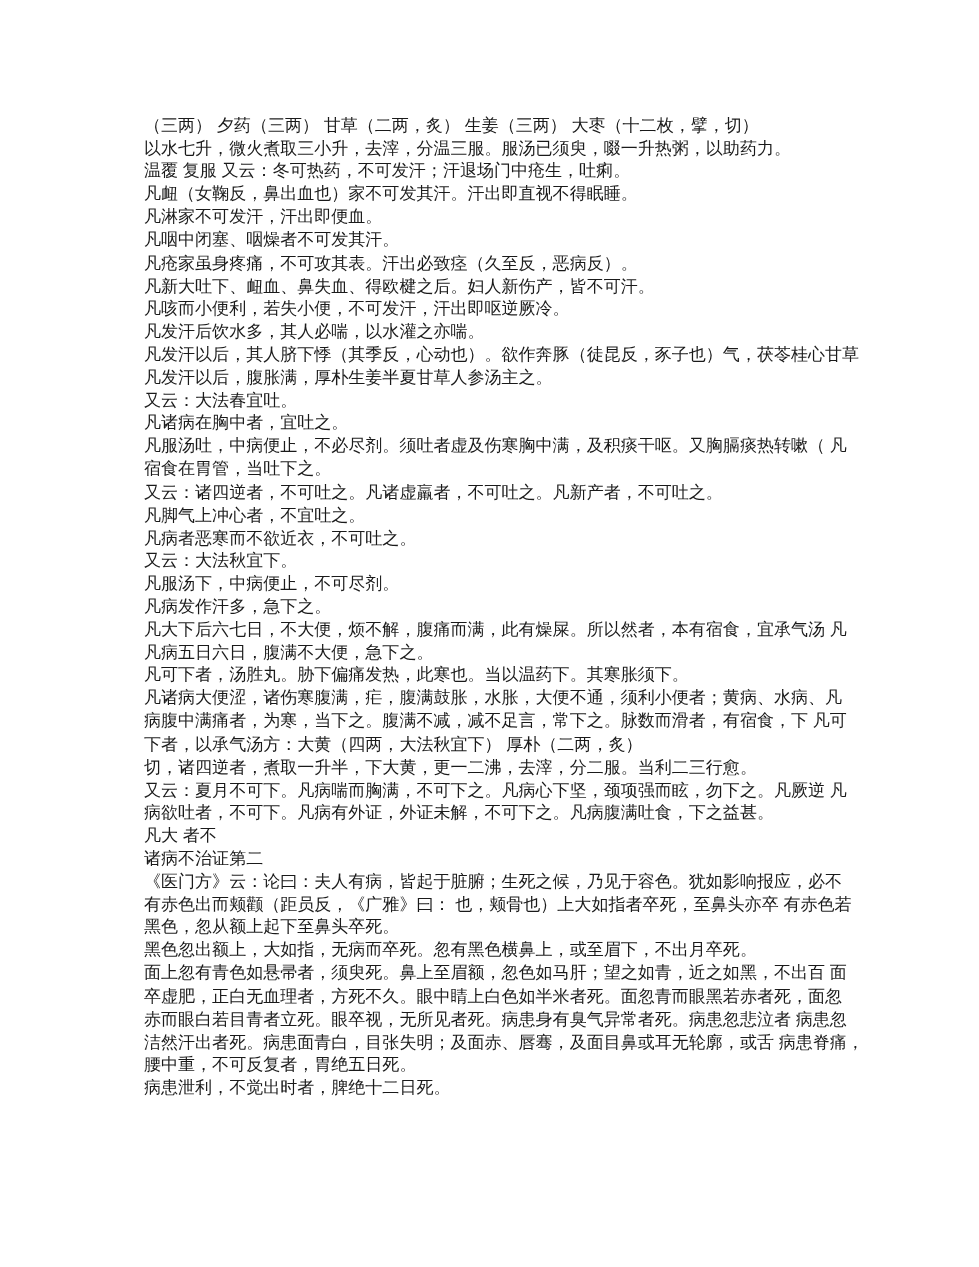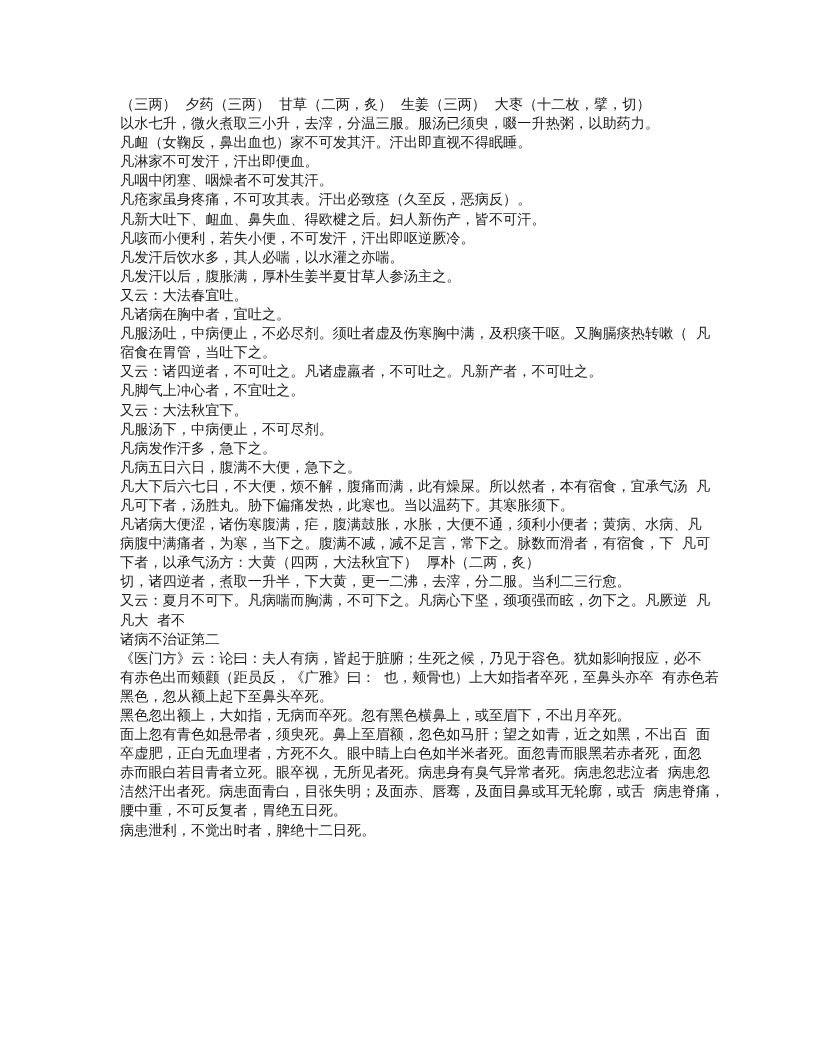--- a/index.html
+++ b/index.html
@@ -2,58 +2,62 @@
 <html><head>
   <meta charset="utf-8">
   <style>
     html, body { margin: 0; padding: 0; background: #ffffff; }
     body { width: 816px; height: 1056px; position: relative; overflow: hidden; }
     .page {
       position: absolute;
       left: 120px;
       top: 96px;
       width: 590px;
-      font-family: Liberation Mono, monospace;
+      font-family: Liberation Sans, sans-serif;
       font-size: 14.2px;
       line-height: 19.1px;
       color: #1a1a1a;
     }
     .line { white-space: nowrap; height: 19.1px; }
   </style>
 </head>
 <body>
 
 <div class="page" id="page">
     <div class="line">（三两） 夕药（三两） 甘草（二两，炙） 生姜（三两） 大枣（十二枚，擘，切）</div>
     <div class="line">以水七升，微火煮取三小升，去滓，分温三服。服汤已须臾，啜一升热粥，以助药力。</div>
+    <div class="line">温覆 复服 又云：冬可热药，不可发汗；汗退场门中疮生，吐痢。</div>
     <div class="line">凡衄（女鞠反，鼻出血也）家不可发其汗。汗出即直视不得眠睡。</div>
     <div class="line">凡淋家不可发汗，汗出即便血。</div>
     <div class="line">凡咽中闭塞、咽燥者不可发其汗。</div>
     <div class="line">凡疮家虽身疼痛，不可攻其表。汗出必致痉（久至反，恶病反）。</div>
     <div class="line">凡新大吐下、衄血、鼻失血、得欧楗之后。妇人新伤产，皆不可汗。</div>
     <div class="line">凡咳而小便利，若失小便，不可发汗，汗出即呕逆厥冷。</div>
     <div class="line">凡发汗后饮水多，其人必喘，以水灌之亦喘。</div>
+    <div class="line">凡发汗以后，其人脐下悸（其季反，心动也）。欲作奔豚（徒昆反，豕子也）气，茯苓桂心甘草</div>
     <div class="line">凡发汗以后，腹胀满，厚朴生姜半夏甘草人参汤主之。</div>
     <div class="line">又云：大法春宜吐。</div>
     <div class="line">凡诸病在胸中者，宜吐之。</div>
     <div class="line">凡服汤吐，中病便止，不必尽剂。须吐者虚及伤寒胸中满，及积痰干呕。又胸膈痰热转嗽（ 凡</div>
     <div class="line">宿食在胃管，当吐下之。</div>
     <div class="line">又云：诸四逆者，不可吐之。凡诸虚羸者，不可吐之。凡新产者，不可吐之。</div>
     <div class="line">凡脚气上冲心者，不宜吐之。</div>
+    <div class="line">凡病者恶寒而不欲近衣，不可吐之。</div>
     <div class="line">又云：大法秋宜下。</div>
     <div class="line">凡服汤下，中病便止，不可尽剂。</div>
     <div class="line">凡病发作汗多，急下之。</div>
+    <div class="line">凡大下后六七日，不大便，烦不解，腹痛而满，此有燥屎。所以然者，本有宿食，宜承气汤 凡</div>
     <div class="line">凡病五日六日，腹满不大便，急下之。</div>
-    <div class="line">凡大下后六七日，不大便，烦不解，腹痛而满，此有燥屎。所以然者，本有宿食，宜承气汤 凡</div>
     <div class="line">凡可下者，汤胜丸。胁下偏痛发热，此寒也。当以温药下。其寒胀须下。</div>
     <div class="line">凡诸病大便涩，诸伤寒腹满，疟，腹满鼓胀，水胀，大便不通，须利小便者；黄病、水病、凡</div>
     <div class="line">病腹中满痛者，为寒，当下之。腹满不减，减不足言，常下之。脉数而滑者，有宿食，下 凡可</div>
     <div class="line">下者，以承气汤方：大黄（四两，大法秋宜下） 厚朴（二两，炙）</div>
     <div class="line">切，诸四逆者，煮取一升半，下大黄，更一二沸，去滓，分二服。当利二三行愈。</div>
     <div class="line">又云：夏月不可下。凡病喘而胸满，不可下之。凡病心下坚，颈项强而眩，勿下之。凡厥逆 凡</div>
+    <div class="line">病欲吐者，不可下。凡病有外证，外证未解，不可下之。凡病腹满吐食，下之益甚。</div>
     <div class="line">凡大 者不</div>
     <div class="line">诸病不治证第二</div>
     <div class="line">《医门方》云：论曰：夫人有病，皆起于脏腑；生死之候，乃见于容色。犹如影响报应，必不</div>
     <div class="line">有赤色出而颊颧（距员反，《广雅》曰： 也，颊骨也）上大如指者卒死，至鼻头亦卒 有赤色若</div>
     <div class="line">黑色，忽从额上起下至鼻头卒死。</div>
     <div class="line">黑色忽出额上，大如指，无病而卒死。忽有黑色横鼻上，或至眉下，不出月卒死。</div>
     <div class="line">面上忽有青色如悬帚者，须臾死。鼻上至眉额，忽色如马肝；望之如青，近之如黑，不出百 面</div>
     <div class="line">卒虚肥，正白无血理者，方死不久。眼中睛上白色如半米者死。面忽青而眼黑若赤者死，面忽</div>
     <div class="line">赤而眼白若目青者立死。眼卒视，无所见者死。病患身有臭气异常者死。病患忽悲泣者 病患忽</div>
     <div class="line">洁然汗出者死。病患面青白，目张失明；及面赤、唇骞，及面目鼻或耳无轮廓，或舌 病患脊痛，</div>

